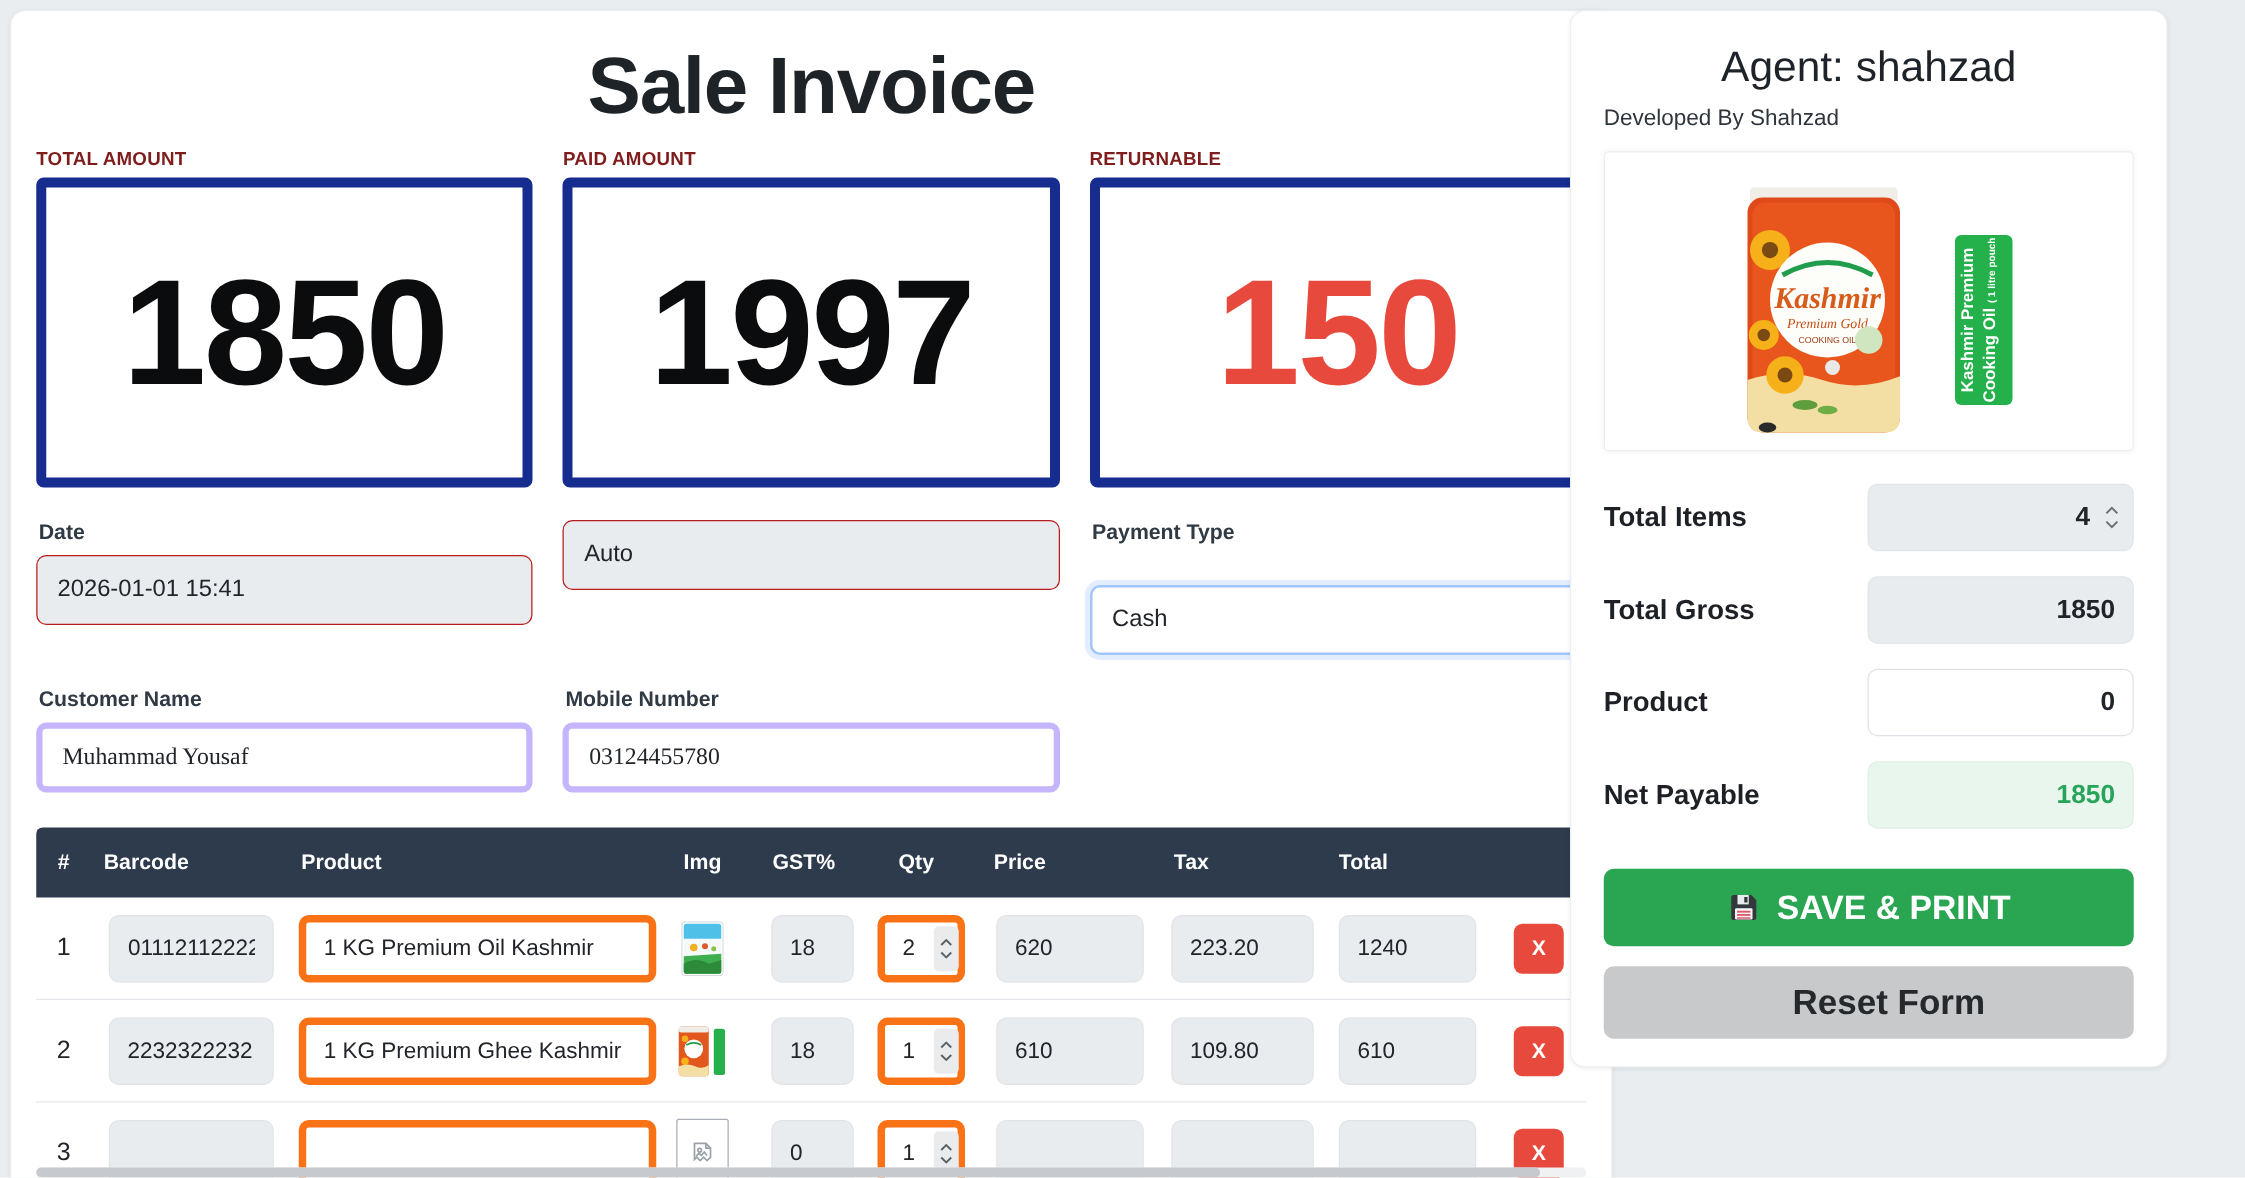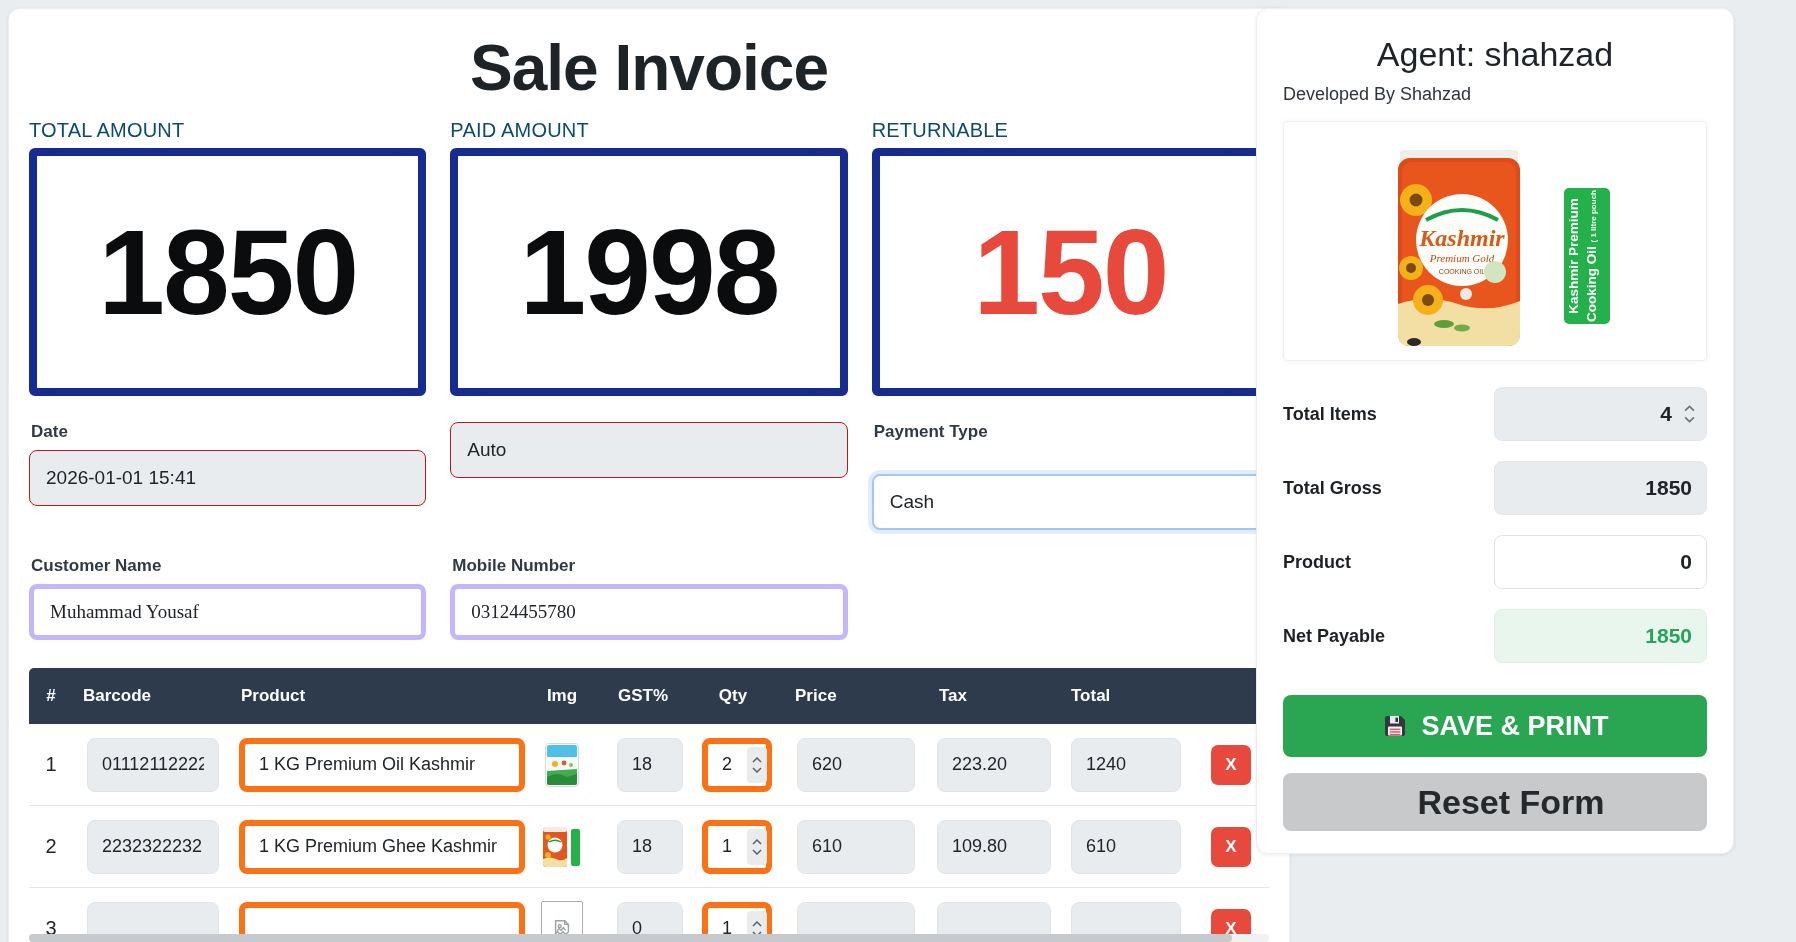--- a/index.html
+++ b/index.html
@@ -18,21 +18,21 @@
   .side-card { left:1256px; top:8px; width:478px; height:846px; padding:0 26px; }
 
   
   .page-title {
     text-align:center; font-size:64px; font-weight:800; letter-spacing:-1px;
     color:#1e2328; margin-top:22px;
   }
 
   
   .stats-grid { display:grid; grid-template-columns:1fr 1fr 1fr; column-gap:24px; margin-top:14px; }
-  .stat-label { font-size:20px; font-weight:400; color:#0c4a6e; letter-spacing:.2px; margin-bottom:6px; }
+  .stat-label { font-size:15px; font-weight:700; color:#7f1d1d; letter-spacing:.2px; margin-bottom:6px; }
   .stat-box {
     height:248px; border:8px solid #172c8f; border-radius:6px; background:#fff;
     display:flex; align-items:center; justify-content:center;
     font-size:120px; font-weight:800; color:#0b0c0d; letter-spacing:-2px;
   }
   .stat-box.returnable { color:#e8493d; }
 
   
   .fields-grid { display:grid; grid-template-columns:1fr 1fr 1fr; column-gap:24px; margin-top:26px; }
   .field-label { display:block; font-size:17px; font-weight:700; color:#303a45; margin:0 0 8px 2px; }
@@ -109,61 +109,61 @@
   }
   .oil-badge-text {
     position:absolute; left:-43px; top:46px; width:132px; height:44px;
     transform:rotate(-90deg); text-align:center; color:#fff; font-weight:700;
     font-size:13.5px; line-height:1.3; white-space:nowrap;
   }
   .oil-badge-text .suffix { font-size:8px; font-weight:700; }
 
   .summary { margin-top:26px; }
   .srow { display:flex; align-items:center; justify-content:space-between; margin-bottom:20px; }
-  .srow .slabel { font-size:18px; font-weight:700; color:#1d2125; }
+  .srow .slabel { font-size:22px; font-weight:700; color:#1d2125; }
   .sinput {
     width:213px; height:54px; border-radius:8px; font-size:21px; font-weight:700;
     text-align:right; padding:0 14px; font-family:"Liberation Sans", sans-serif;
     color:#212529; outline:none;
   }
   .sinput.gray { background:#e9ecef; border:1px solid #e1e5e9; }
   .sinput.white { background:#fff; border:1px solid #dee2e6; }
   .sinput.green { background:#e9f6ee; border:1px solid #e0efe5; color:#27a35a; }
   .items-wrap { position:relative; width:213px; }
   .items-wrap .sinput { width:100%; padding-right:34px; }
   .items-wrap .stepper { background:transparent; right:8px; }
 
   .btn-save {
     margin-top:32px; width:100%; height:62px; background:#2aa552; border:none; border-radius:8px;
     color:#fff; font-weight:700; font-size:27px; cursor:pointer;
     display:flex; align-items:center; justify-content:center; gap:12px;
     font-family:"Liberation Sans", sans-serif;
   }
   .btn-reset {
     margin-top:16px; width:100%; height:58px; background:#c8c9cb; border:none; border-radius:8px;
-    color:#26292c; font-weight:700; font-size:34px; cursor:pointer;
+    color:#26292c; font-weight:700; font-size:28px; cursor:pointer;
     font-family:"Liberation Sans", sans-serif;
     padding-left:32px;
   }
 </style>
 </head>
 <body>
 
 <div class="card main-card">
 
   <h1 class="page-title">Sale Invoice</h1>
 
   <div class="stats-grid">
     <div>
       <div class="stat-label">TOTAL AMOUNT</div>
       <div class="stat-box">1850</div>
     </div>
     <div>
       <div class="stat-label">PAID AMOUNT</div>
-      <div class="stat-box">1998</div>
+      <div class="stat-box">1997</div>
     </div>
     <div>
       <div class="stat-label">RETURNABLE</div>
       <div class="stat-box returnable">150</div>
     </div>
   </div>
 
   <div class="fields-grid">
     <div>
       <label class="field-label">Date</label>

